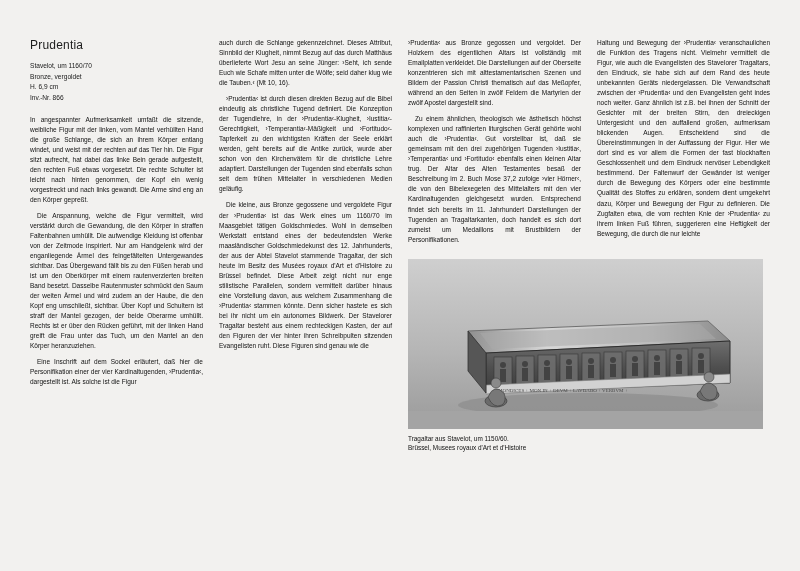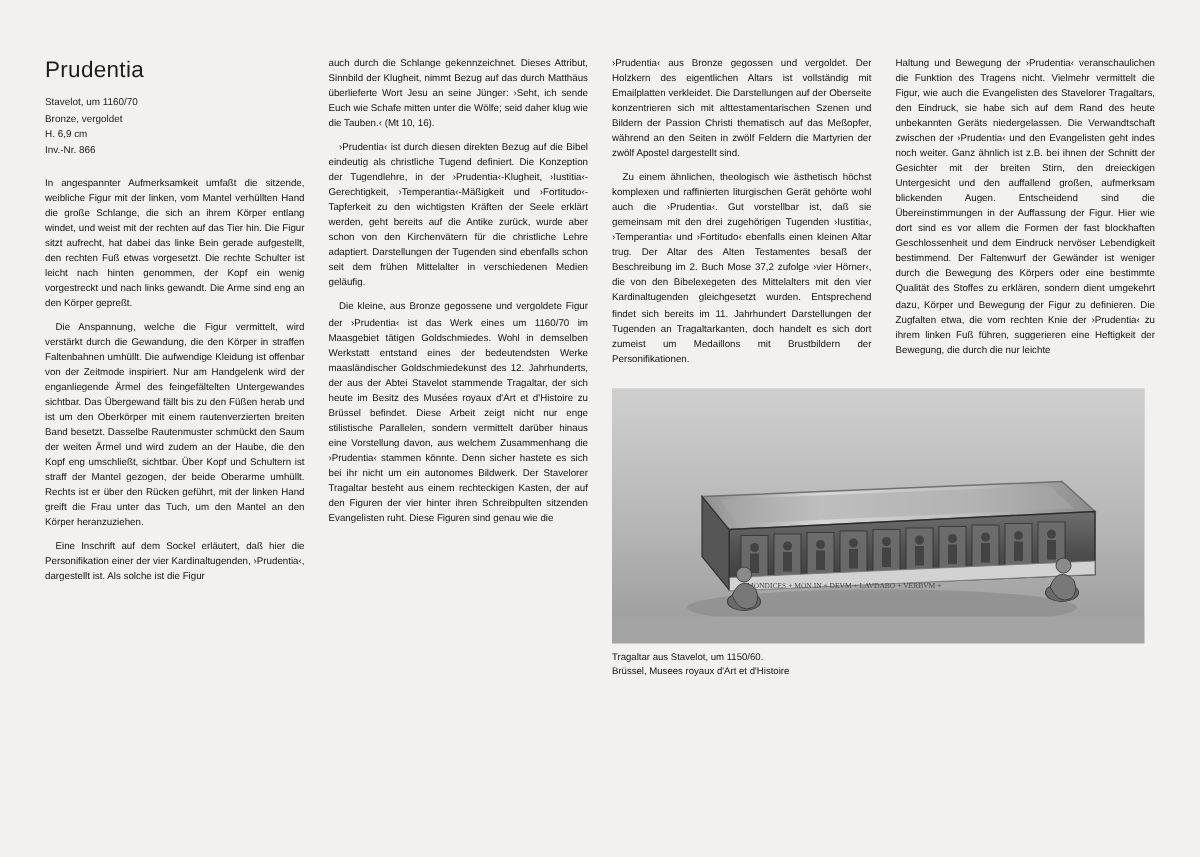--- a/index.html
+++ b/index.html
@@ -32,21 +32,21 @@
     display: flex;
     gap: 16px;
     width: 740px;
   }
   .col {
     width: 173px;
     position: relative;
   }
   h1.title {
     font-family: "Liberation Sans", sans-serif;
-    font-size: 15px;
+    font-size: 12px;
     font-weight: normal;
     color: #1d1d1d;
     margin: 0 0 9px 0;
     letter-spacing: 0.2px;
   }
   .meta {
     font-family: "Liberation Sans", sans-serif;
     font-size: 6.6px;
     line-height: 1.62;
     color: #1a1a1a;

